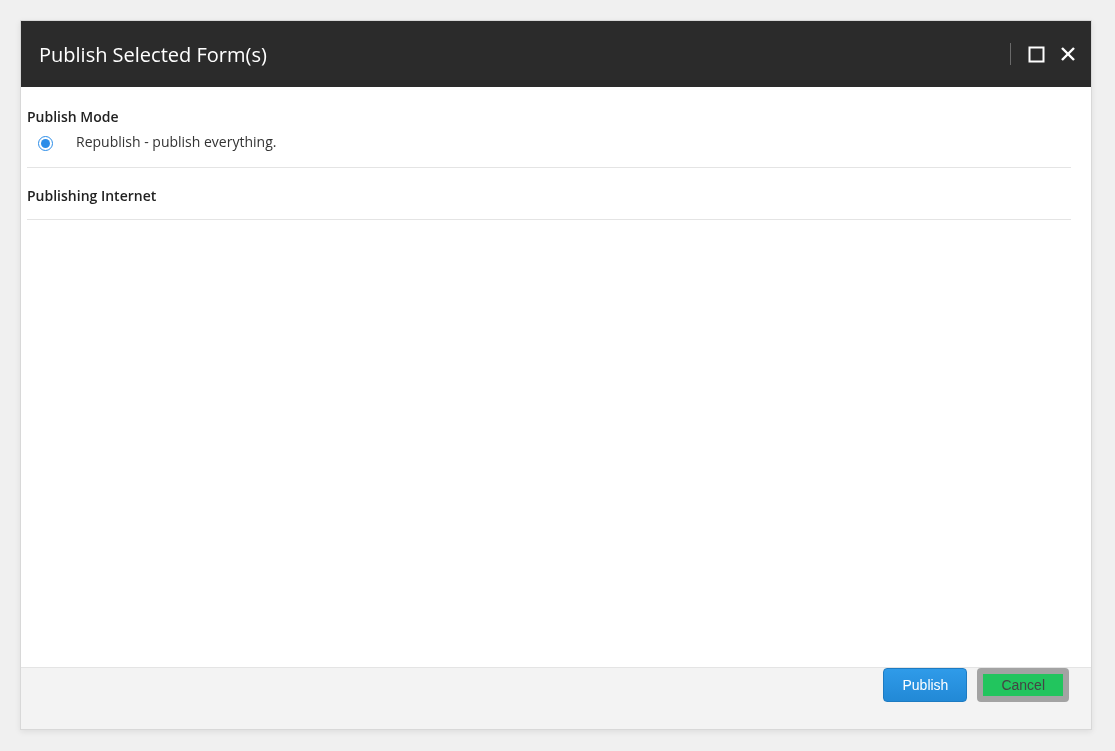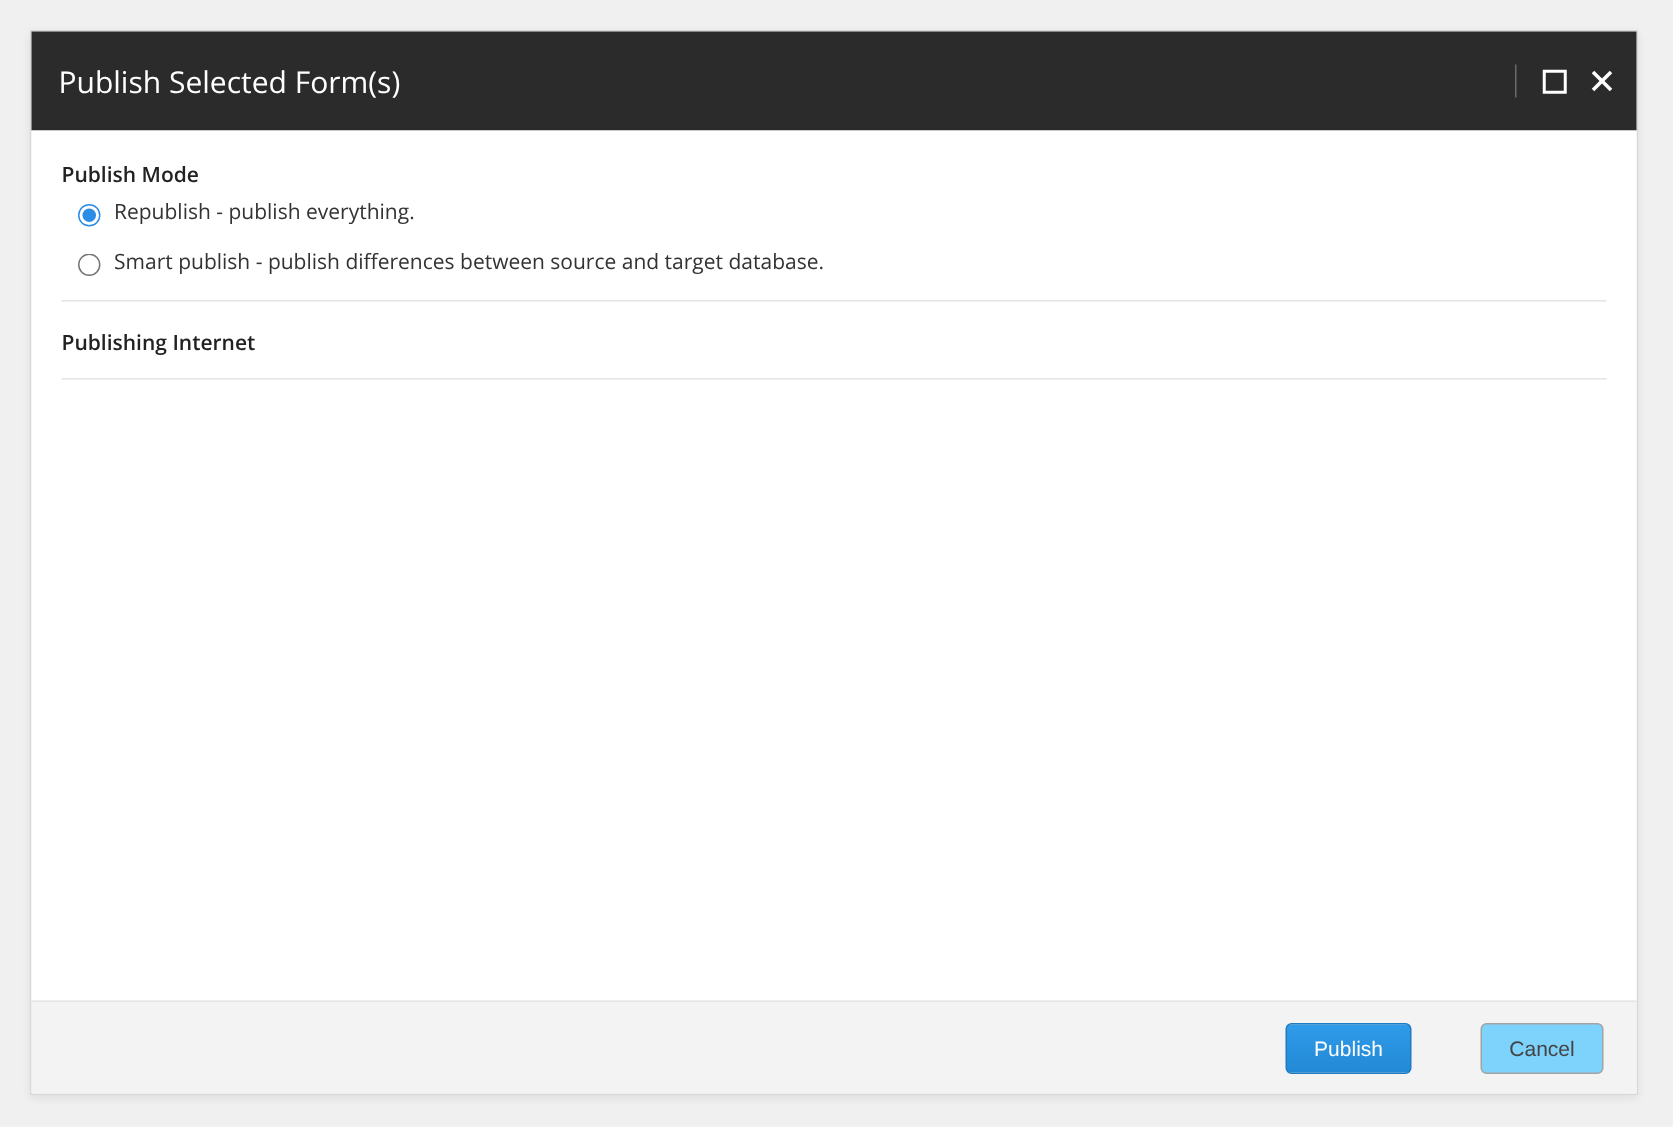--- a/index.html
+++ b/index.html
@@ -55,34 +55,34 @@
     color: #fff;
     cursor: pointer;
     display: flex;
     align-items: center;
     justify-content: center;
     width: 22px;
     height: 22px;
   }
   .dialog-body {
     flex: 1;
-    padding: 20px 20px 0 20px;
+    padding: 20px 20px 0 6px;
     overflow: auto;
     background: #fff;
   }
   .section-label {
     font-weight: 600;
     font-size: 14px;
     color: #222;
     margin-bottom: 4px;
   }
   .option-row {
     display: flex;
     align-items: flex-end;
-    gap: 6px;
+    gap: 20px;
     padding: 2px 0 2px 6px;
     margin-bottom: 10px;
     font-size: 14px;
     color: #333;
   }
   .option-row input[type="radio"],
   .option-row input[type="checkbox"] {
     width: 15px;
     height: 15px;
     accent-color: #2c8de8;
@@ -94,21 +94,21 @@
   hr.section-divider {
     border: none;
     border-top: 1px solid #e4e4e4;
     margin: 14px 0 18px 0;
   }
   .dialog-footer {
     background: #f3f3f3;
     border-top: 1px solid #e4e4e4;
     height: 62px;
     display: flex;
-    align-items: center;
+    align-items: flex-start;
     justify-content: flex-end;
     gap: 10px;
     padding: 0 22px;
   }
   .btn {
     height: 34px;
     min-width: 82px;
     padding: 0 18px;
     border-radius: 4px;
     font-size: 14px;
@@ -116,24 +116,23 @@
     display: inline-flex;
     align-items: center;
     justify-content: center;
   }
   .btn-primary {
     background: linear-gradient(to bottom, #2f9be9, #2289d6);
     border: 1px solid #1d7bc2;
     color: #fff;
   }
   .btn-secondary {
-    background: #7dd3fc;
-    border: 1px solid #a3a3a3;
+    background: #22c55e;
+    border: 6px solid #a3a3a3;
     color: #444;
-    margin-left: 36px;
   }
 </style>
 </head>
 <body>
 
 <div class="backdrop">
   <div class="dialog">
 
     <div class="dialog-header">
       <div class="dialog-title">Publish Selected Form(s)</div>
@@ -155,24 +154,20 @@
 
     <div class="dialog-body">
 
       <div class="section-label">Publish Mode</div>
 
       <div class="option-row">
         <input type="radio" name="pubmode" id="opt-republish" checked="" style="">
         <label for="opt-republish">Republish - publish everything.</label>
       </div>
 
-      <div class="option-row">
-        <input type="radio" name="pubmode" id="opt-smart" style="">
-        <label for="opt-smart">Smart publish - publish differences between source and target database.</label>
-      </div>
 
       <hr class="section-divider">
 
       <div class="section-label">Publishing Internet</div>
 
 
       <hr class="section-divider">
 
     </div>
 

